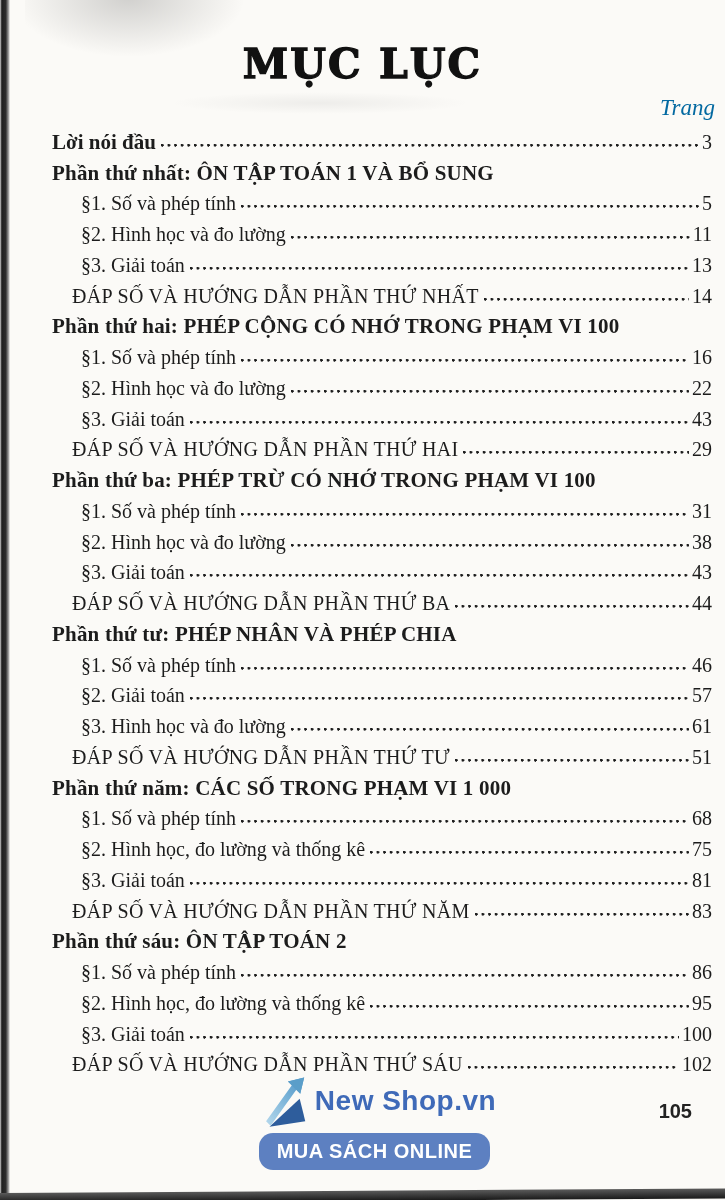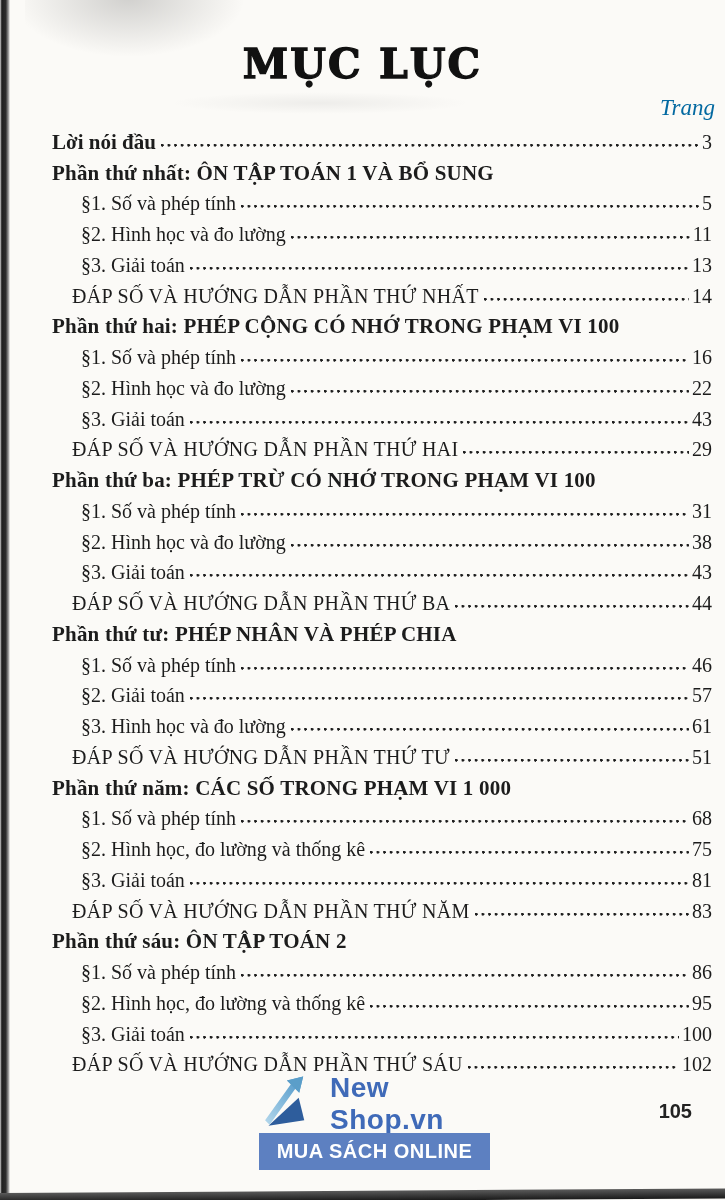--- a/index.html
+++ b/index.html
@@ -77,39 +77,39 @@
   .type-section { padding-left: 29px; }
   .type-answers { padding-left: 20px; }
   .type-answers .toc-label { font-size: 20px; letter-spacing: 0.3px; }
 
   .footer-logo {
     position: absolute; left: 252px; top: 1072px; width: 245px;
     display: flex; flex-direction: column; align-items: center;
     z-index: 3;
     cursor: pointer;
   }
-  .logo-row { display: flex; gap: 16px; height: 58px; }
+  .logo-row { display: flex; align-items: center; gap: 0; height: 58px; }
   .logo-arrow { width: 62px; height: 56px; flex: 0 0 auto; }
   .logo-text {
     font-family: "Liberation Sans", sans-serif;
     font-weight: bold;
     font-size: 28px;
     letter-spacing: 0.5px;
     color: var(--logo-blue, #3f6ab8);
   }
   .shop-button {
     margin-top: 3px;
     background: var(--button-bg, #5d80c1);
     color: #ffffff;
     font-family: "Liberation Sans", sans-serif;
     font-weight: bold;
     font-size: 20px;
     letter-spacing: 0.5px;
     border: none;
-    border-radius: 0;
+    border-radius: 14px;
     padding: 7px 18px;
     cursor: pointer;
   }
   .book-page-number {
     position: absolute; right: 33px; top: 1100px;
     font-family: "Liberation Sans", sans-serif;
     font-weight: bold;
     font-size: 20px;
     color: #222;
   }

